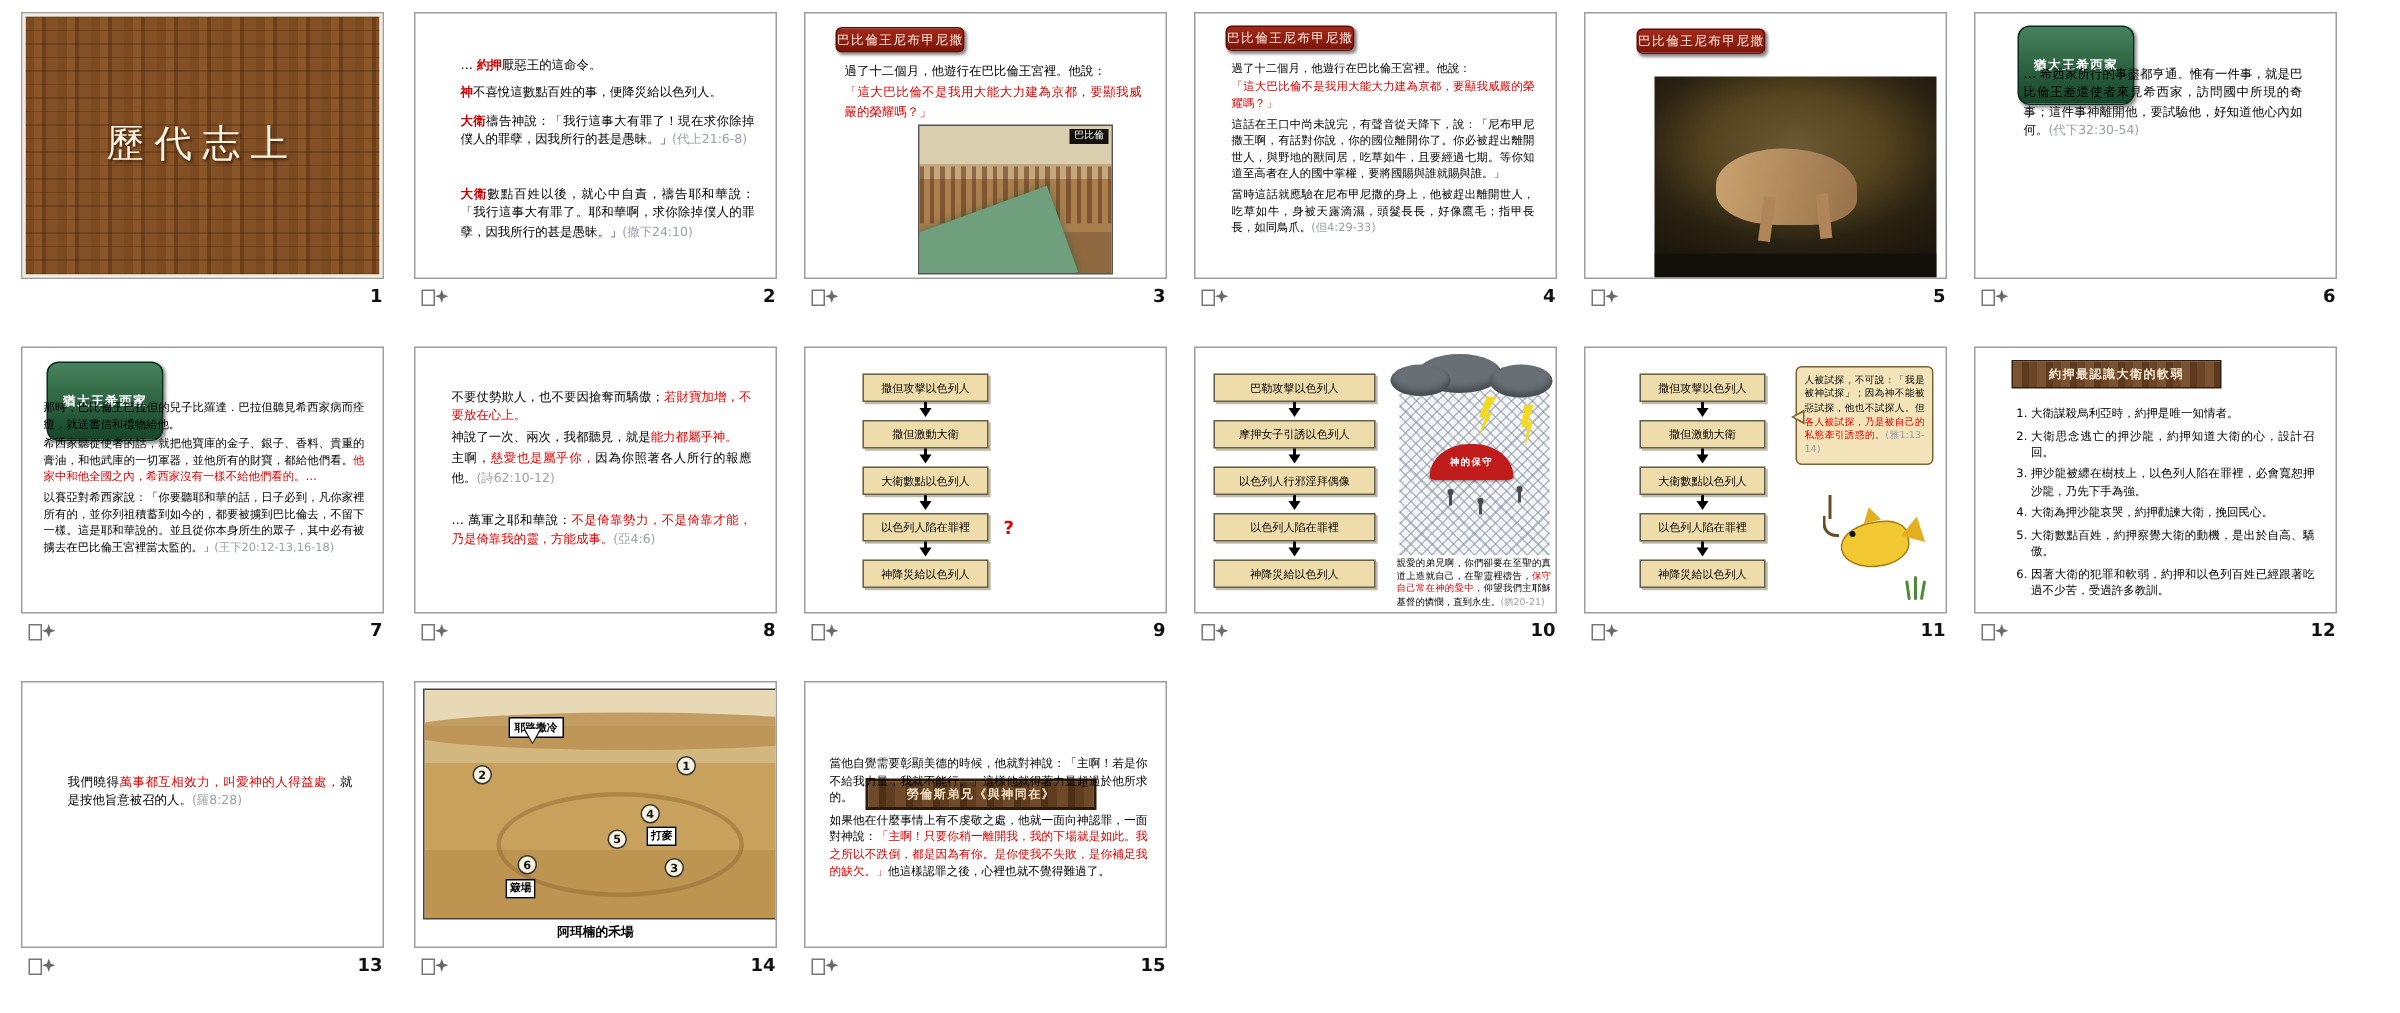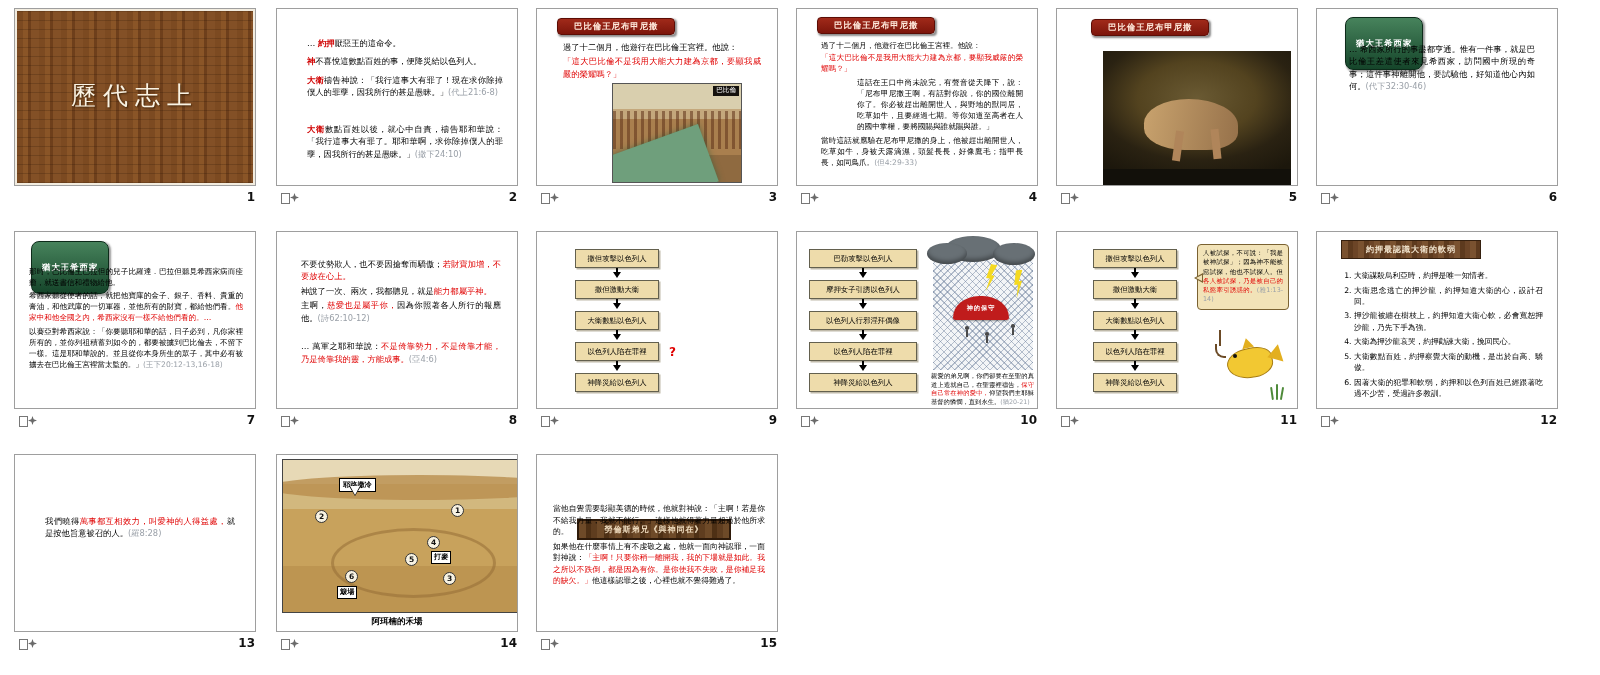--- a/index.html
+++ b/index.html
@@ -13,22 +13,22 @@
   .ticon{position:absolute;left:5px;top:3px;width:18px;height:12px;}
   .ticon .pg{position:absolute;left:0;top:1px;width:7px;height:9px;border:1px solid #777;background:#fff;}
   .ticon .st{position:absolute;left:9px;top:1px;width:9px;height:9px;background:#6a6a6a;
              clip-path:polygon(50% 0,63% 37%,100% 50%,63% 63%,50% 100%,37% 63%,0 50%,37% 37%);}
   .tx{position:absolute;font-size:8.3px;line-height:1.5;color:#000;text-align:justify;}
   .r{color:#e00000;}
   .n{color:#d00000;font-weight:700;}
   .g{color:#9aa0a8;}
   .para{margin:0 0 6px 0;}
   .badge-red{position:absolute;background:linear-gradient(#a12a1a,#7c150b);color:#ffeadc;
-             border:1px solid #5c0d05;border-radius:4px;padding:2px 16px;font-size:8.4px;
-             font-weight:700;letter-spacing:1px;box-shadow:1.5px 1.5px 2px rgba(0,0,0,.45);}
+             border:1px solid #5c0d05;border-radius:4px;padding:2px 0;font-size:8.4px;
+             font-weight:400;letter-spacing:1px;box-shadow:1.5px 1.5px 2px rgba(0,0,0,.45);}
   .badge-green{position:absolute;background:linear-gradient(#47835c,#15452a);color:#fff;
              border:1px solid #0d2b1a;border-radius:8px;padding:20px 10px;font-size:8.4px;
              font-weight:700;letter-spacing:1px;box-shadow:1.5px 1.5px 2px rgba(0,0,0,.4);}
   .badge-wood{position:absolute;background:repeating-linear-gradient(90deg,#7a5230 0 6px,#5d3a1e 6px 11px,#6c4527 11px 16px);
              color:#f3e6d0;border:1px solid #35200f;padding:3px 4px;font-size:8px;font-weight:700;
              text-align:center;letter-spacing:1px;}
   .badge-wood15{position:absolute;background:repeating-linear-gradient(90deg,#6e4a28 0 7px,#4e3015 7px 12px,#5f3d1f 12px 18px);
              color:#f0ddc0;border:2px solid #2e1a0a;padding:3px 0;font-size:8px;font-weight:700;
              text-align:center;letter-spacing:1px;}
   
@@ -173,21 +173,21 @@
       <span class="pnum">3</span>
     </div>
   </div>
 
   <div class="cell" style="left:796px;top:8px;">
     <div class="slide">
       <div class="badge-red" style="left:20px;top:8px;">巴比倫王尼布甲尼撒</div>
       <div class="tx" style="left:24px;top:31px;width:202px;font-size:7.6px;line-height:1.45;">
         <p class="para" style="margin-bottom:1px;"><span>過了十二個月，他遊行在巴比倫王宮裡。他說：</span></p>
         <p class="para" style="margin-bottom:3px;"><span class="r">「這大巴比倫不是我用大能大力建為京都，要顯我威嚴的榮耀嗎？」</span></p>
-        <p class="para" style="margin-bottom:3px;margin-left:36px;"><span>這話在王口中尚未說完，有聲音從天降下，說：「尼布甲尼撒王啊，有話對你說，你的國位離開你了。你必被趕出離開世人，與野地的獸同居，吃草如牛，且要經過七期。等你知道至高者在人的國中掌權，要將國賜與誰就賜與誰。」</span></p>
+        <p class="para" style="margin-bottom:3px;"><span>這話在王口中尚未說完，有聲音從天降下，說：「尼布甲尼撒王啊，有話對你說，你的國位離開你了。你必被趕出離開世人，與野地的獸同居，吃草如牛，且要經過七期。等你知道至高者在人的國中掌權，要將國賜與誰就賜與誰。」</span></p>
         <p class="para"><span>當時這話就應驗在尼布甲尼撒的身上，他被趕出離開世人，吃草如牛，身被天露滴濕，頭髮長長，好像鷹毛；指甲長長，如同鳥爪。</span><span class="g">(但4:29-33)</span></p>
       </div>
     </div>
     <div class="foot">
       <span class="ticon">
           <span class="pg"></span>
           <span class="st"></span>
         </span>
       <span class="pnum">4</span>
     </div>
@@ -209,21 +209,21 @@
           <span class="st"></span>
         </span>
       <span class="pnum">5</span>
     </div>
   </div>
 
   <div class="cell" style="left:1316px;top:8px;">
     <div class="slide">
       <div class="badge-green" style="left:28px;top:8px;">猶大王希西家</div>
       <div class="tx" style="left:32px;top:34px;width:186px;">
-        <p class="para"><span>… </span><span>希西家所行的事盡都亨通。惟有一件事，就是巴比倫王差遣使者來見希西家，訪問國中所現的奇事；這件事神離開他，要試驗他，好知道他心內如何。</span><span class="g">(代下32:30-46)</span></p>
+        <p class="para"><span>… </span><span>希西家所行的事盡都亨通。惟有一件事，就是巴比倫王差遣使者來見希西家，訪問國中所現的奇事；這件事神離開他，要試驗他，好知道他心內如何。</span><span class="g">(代下32:30-54)</span></p>
       </div>
     </div>
     <div class="foot">
       <span class="ticon">
           <span class="pg"></span>
           <span class="st"></span>
         </span>
       <span class="pnum">6</span>
     </div>
   </div>
@@ -363,21 +363,21 @@
     </div>
   </div>
 
   <div class="cell" style="left:1316px;top:231px;">
     <div class="slide">
       <div class="badge-wood" style="left:24px;top:8px;width:130px;">約押最認識大衛的軟弱</div>
       <div class="list12">
         <ol>
           <li>大衛謀殺烏利亞時，約押是唯一知情者。</li>
           <li>大衛思念逃亡的押沙龍，約押知道大衛的心，設計召回。</li>
-          <li>押沙龍被纏在樹枝上，約押知道大衛心軟，必會寬恕押沙龍，乃先下手為強。</li>
+          <li>押沙龍被纏在樹枝上，以色列人陷在罪裡，必會寬恕押沙龍，乃先下手為強。</li>
           <li>大衛為押沙龍哀哭，約押勸諫大衛，挽回民心。</li>
           <li>大衛數點百姓，約押察覺大衛的動機，是出於自高、驕傲。</li>
           <li>因著大衛的犯罪和軟弱，約押和以色列百姓已經跟著吃過不少苦，受過許多教訓。</li>
         </ol>
       </div>
     </div>
     <div class="foot">
       <span class="ticon">
           <span class="pg"></span>
           <span class="st"></span>

